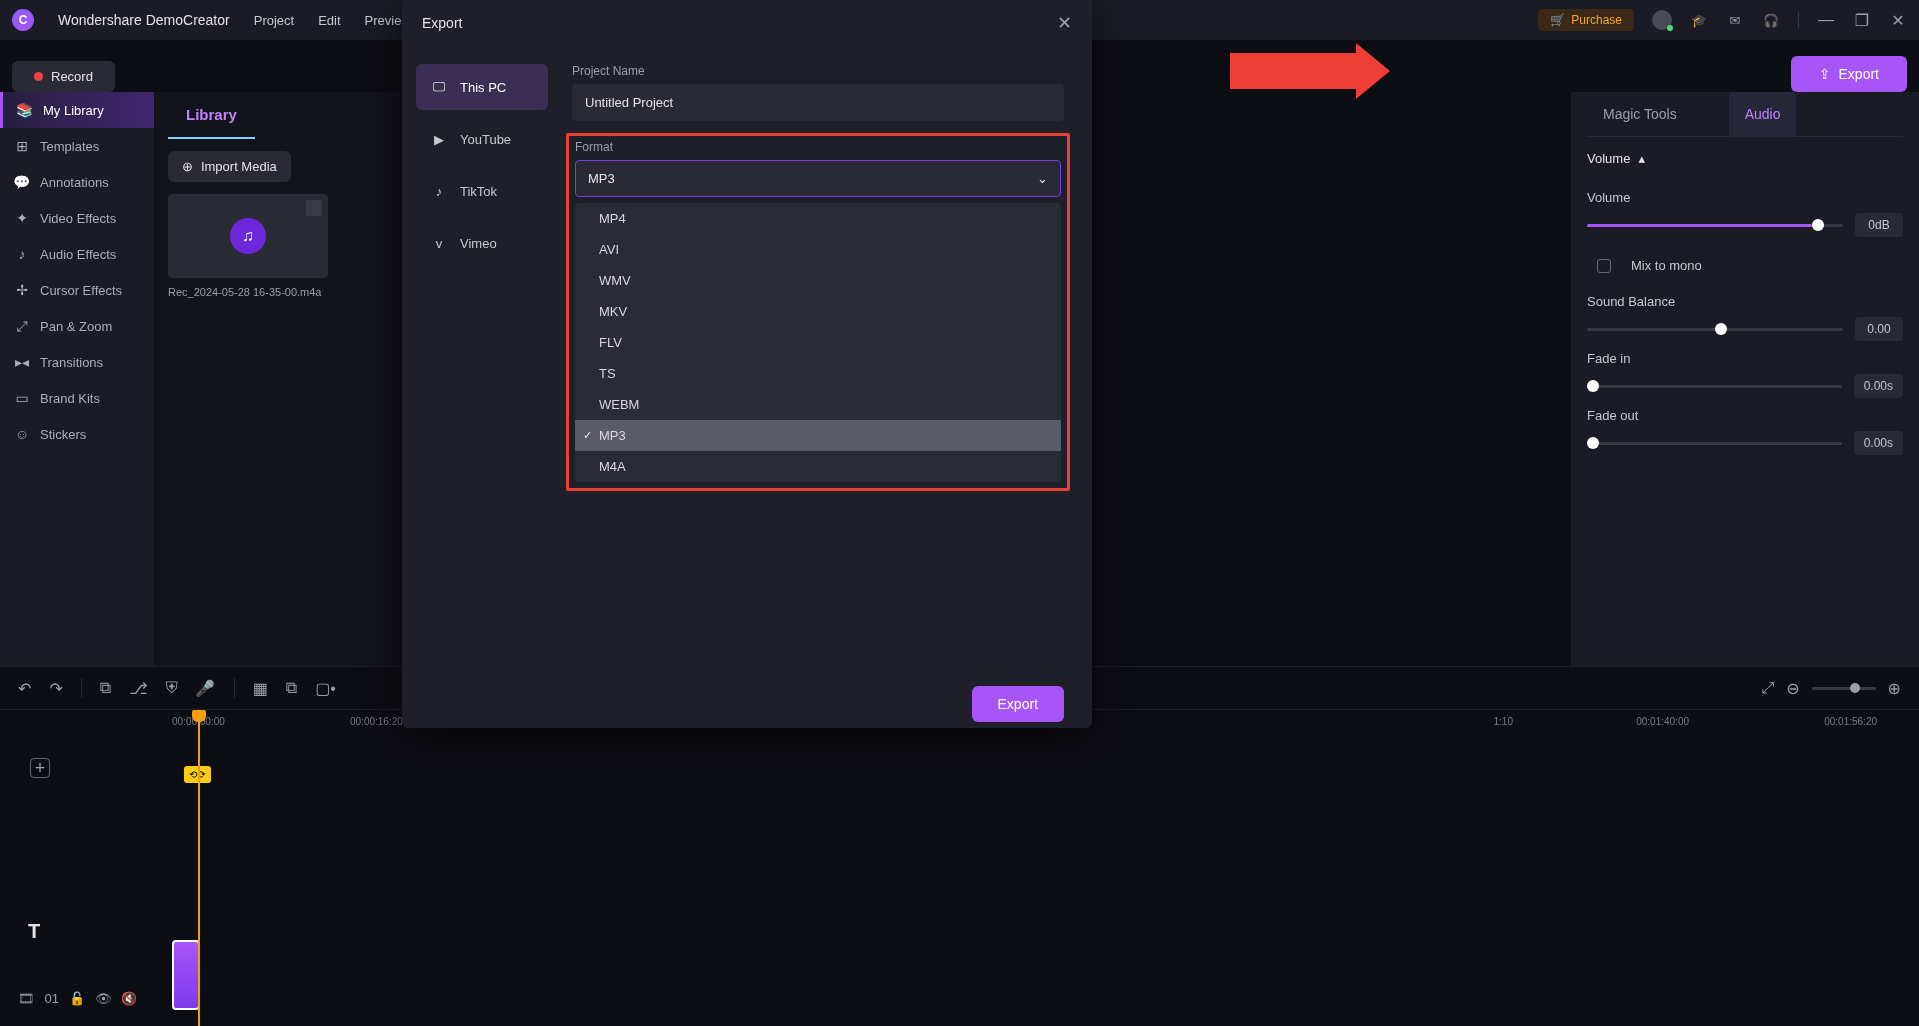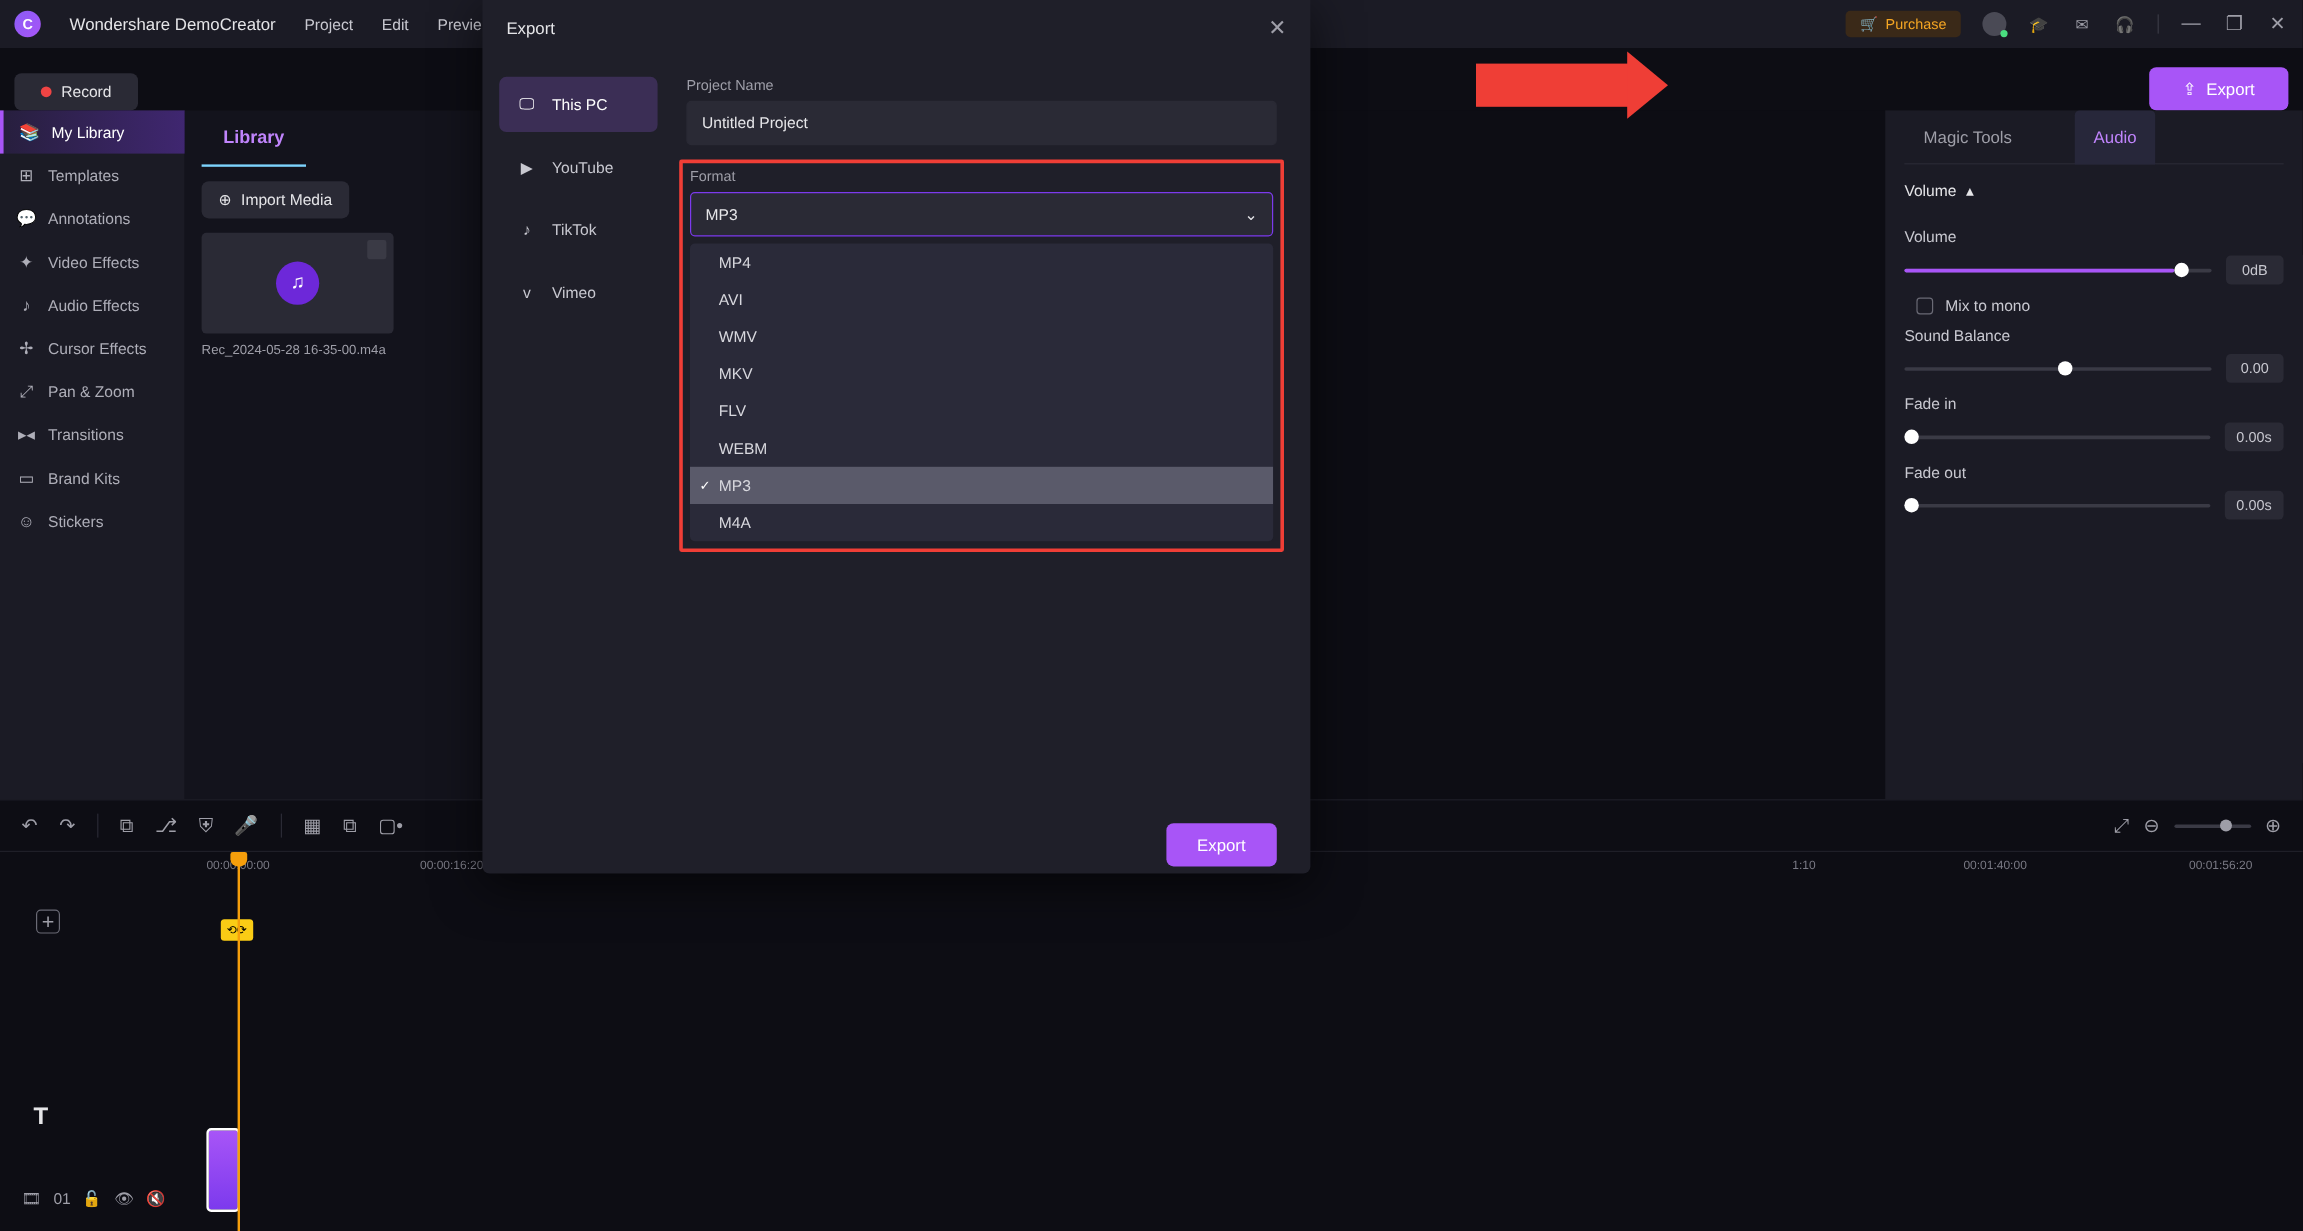--- a/index.html
+++ b/index.html
@@ -49,21 +49,21 @@
 .tab { padding: 14px 16px; color: #9e9ea8; cursor: pointer; font-size: 14px; }
 .tab.active { color: #c084fc; background: #27273a; border-radius: 4px 4px 0 0; margin-bottom: -1px; margin-left: 32px; }
 .section-head { display: flex; align-items: center; gap: 8px; padding: 14px 0; font-weight: 500; color: #e5e5e8; }
 .field { margin: 10px 0; }
 .field-label { color: #c8c8d0; font-size: 13px; margin-bottom: 8px; }
 .slider-row { display: flex; align-items: center; gap: 12px; }
 .slider-track { flex: 1; height: 3px; background: #3a3a45; border-radius: 2px; position: relative; }
 .slider-fill { position: absolute; left: 0; top: 0; height: 100%; background: #a855f7; border-radius: 2px; }
 .slider-thumb { position: absolute; top: -5px; width: 12px; height: 12px; background: #fff; border-radius: 50%; }
 .value-box { background: #2a2a35; color: #c8c8d0; padding: 5px 10px; border-radius: 4px; font-size: 12px; min-width: 48px; text-align: center; }
-.checkbox-row { display: flex; align-items: center; gap: 10px; margin: 10px 0; padding-left: 10px; }
+.checkbox-row { display: flex; align-items: center; gap: 20px; margin: 21px 0; padding-left: 10px; }
 .cb { width: 14px; height: 14px; border: 1.5px solid #6a6a75; border-radius: 3px; }
 
 
 .timeline-area { position: absolute; bottom: 0; left: 0; right: 0; height: 360px; background: #0d0d14; }
 .timeline-toolbar { height: 44px; display: flex; align-items: center; gap: 18px; padding: 0 18px; border-top: 1px solid #1f1f28; border-bottom: 1px solid #1f1f28; }
 .tl-icon { color: #9e9ea8; font-size: 16px; cursor: pointer; }
 .tl-sep { width: 1px; height: 20px; background: #2a2a35; }
 .zoom-group { margin-left: auto; display: flex; align-items: center; gap: 12px; }
 .zoom-track { width: 64px; height: 3px; background: #3a3a45; position: relative; border-radius: 2px; }
 .zoom-track::after { content:''; position:absolute; left:60%; top:-4px; width:10px; height:10px; background:#9e9ea8; border-radius:50%; }
@@ -339,20 +339,21 @@
         <div class="m-select">
           <span>MP3</span>
           <span>⌄</span>
         </div>
         <div class="dropdown-list">
           <div class="dd-item">MP4</div>
           <div class="dd-item">AVI</div>
           <div class="dd-item">WMV</div>
           <div class="dd-item">MKV</div>
           <div class="dd-item">FLV</div>
+          <div class="dd-item">TS</div>
           <div class="dd-item">WEBM</div>
           <div class="dd-item selected"><span class="dd-check">✓</span><span>MP3</span></div>
           <div class="dd-item">M4A</div>
         </div>
       </div>
     </div>
   </div>
   <div class="modal-footer">
     <button class="modal-export-btn">Export</button>
   </div>

